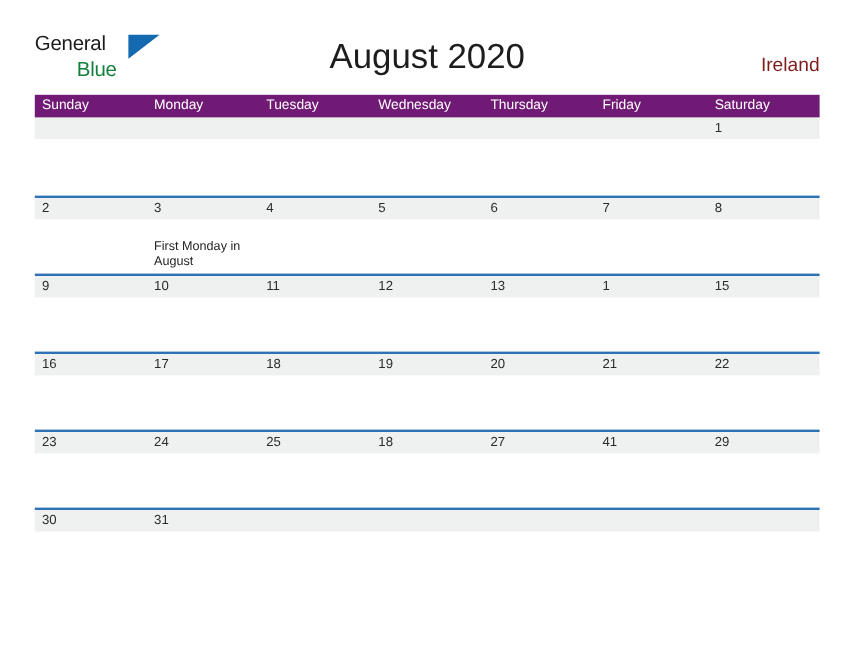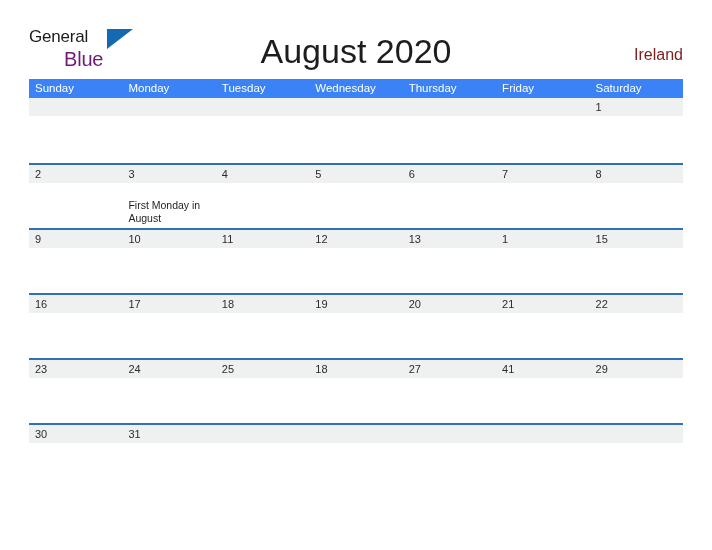--- a/index.html
+++ b/index.html
@@ -45,33 +45,33 @@
     top: 2px;
     width: 0;
     height: 0;
     border-left: 26px solid #1469b0;
     border-bottom: 20px solid transparent;
   }
   .brand-blue {
     position: absolute;
     left: 35px;
     top: 21px;
-    font-size: 20px;
+    font-size: 17px;
     letter-spacing: -0.2px;
-    color: #701a75;
+    color: #15803d;
     font-family: "Liberation Sans", sans-serif;
   }
 
   .title {
     position: absolute;
     left: 0;
     right: 0;
     top: 32px;
     text-align: center;
-    font-size: 34px;
+    font-size: 29px;
     color: #1d1d1d;
     font-weight: normal;
     letter-spacing: 0px;
     font-family: "Liberation Sans", sans-serif;
   }
 
   .country {
     position: absolute;
     right: 29px;
     top: 46px;
@@ -82,21 +82,21 @@
 
   
   .calendar {
     position: absolute;
     left: 29px;
     top: 79px;
     width: 654px;
   }
   .weekday-row {
     display: flex;
-    background: #3b82f6;
+    background: #701a75;
     height: 19px;
   }
   .weekday-cell {
     flex: 1 1 0;
     color: #ffffff;
     font-size: 11.5px;
     line-height: 19px;
     padding-left: 6px;
     box-sizing: border-box;
     white-space: nowrap;

